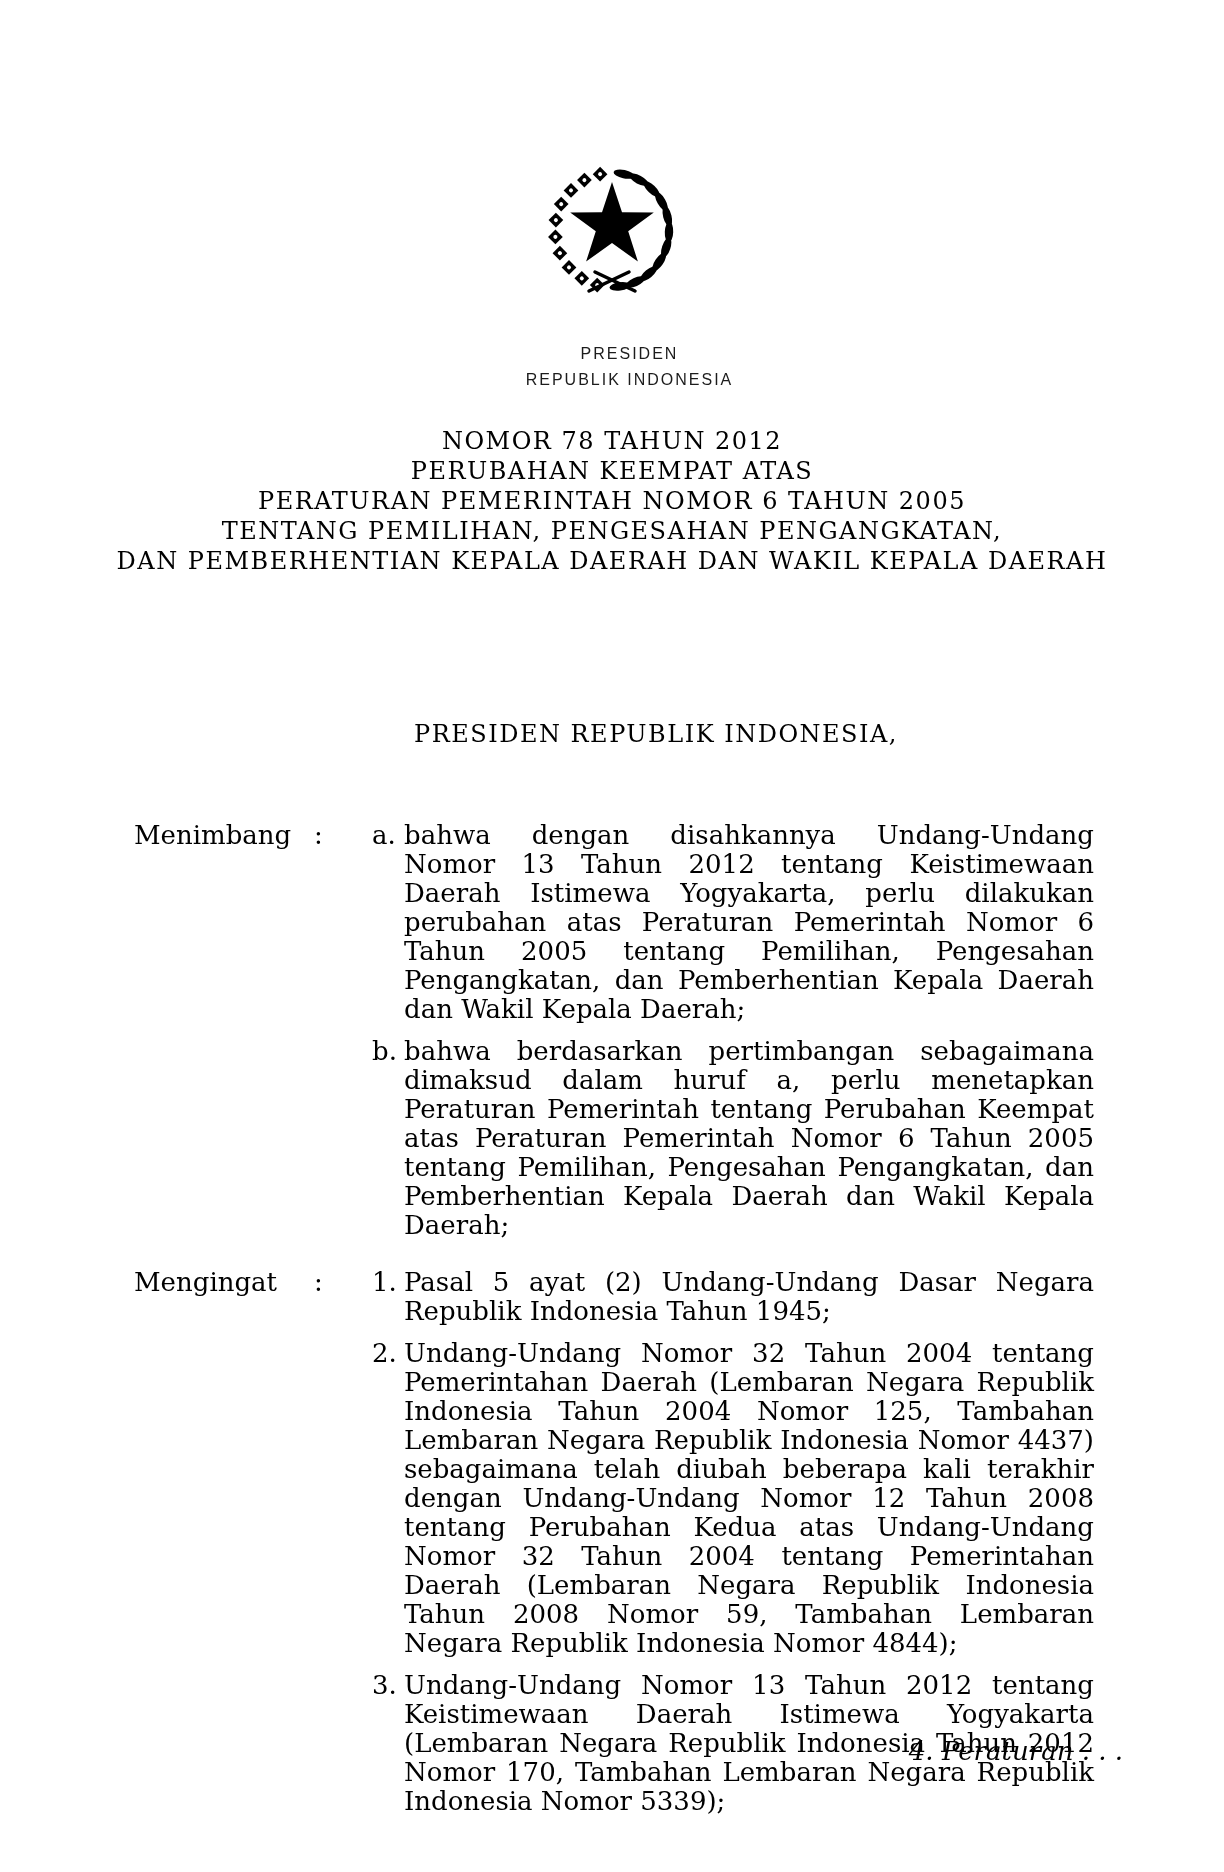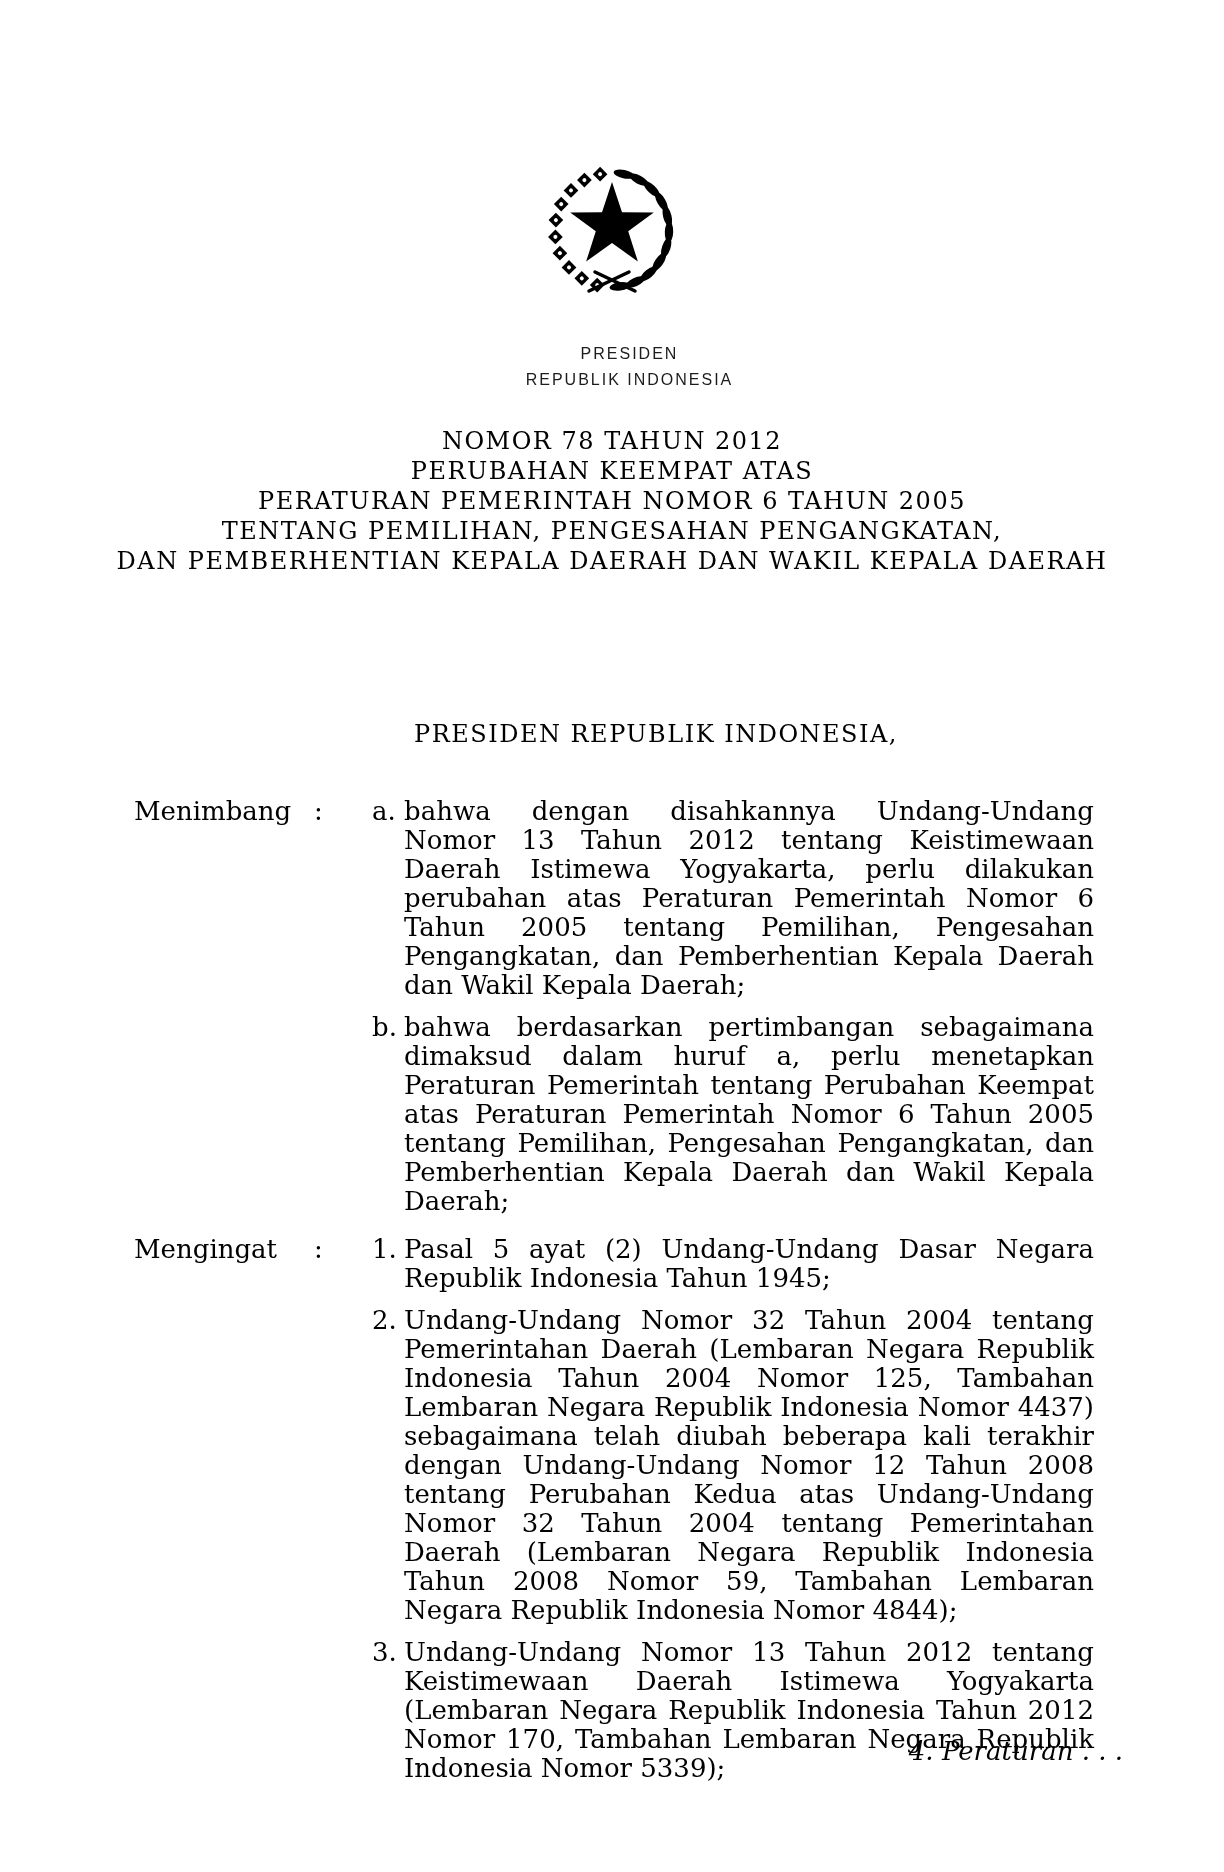--- a/index.html
+++ b/index.html
@@ -72,22 +72,22 @@
 
   
   .doc-body {
     position: absolute;
     top: 797px;
     left: 134px;
     width: 960px;
     font-size: 26px;
     line-height: 29px;
   }
-  .clause { display: flex; align-items: flex-start; }
-  .clause-gap { margin-top: 19px; justify-content: flex-end; }
+  .clause { display: flex; align-items: flex-start; margin-top: 24px; }
+  .clause-gap { margin-top: 28px; justify-content: flex-end; }
   .clause-label { width: 180px; flex: none; }
   .clause-colon { width: 58px; flex: none; }
   .clause-items { flex: 1; min-width: 0; }
   .item { display: flex; align-items: flex-start; margin-bottom: 13px; }
   .item:last-child { margin-bottom: 0; }
   .item-marker { width: 32px; flex: none; }
   .item-text { flex: 1; min-width: 0; text-align: justify; }
 
   
   .catchword {

